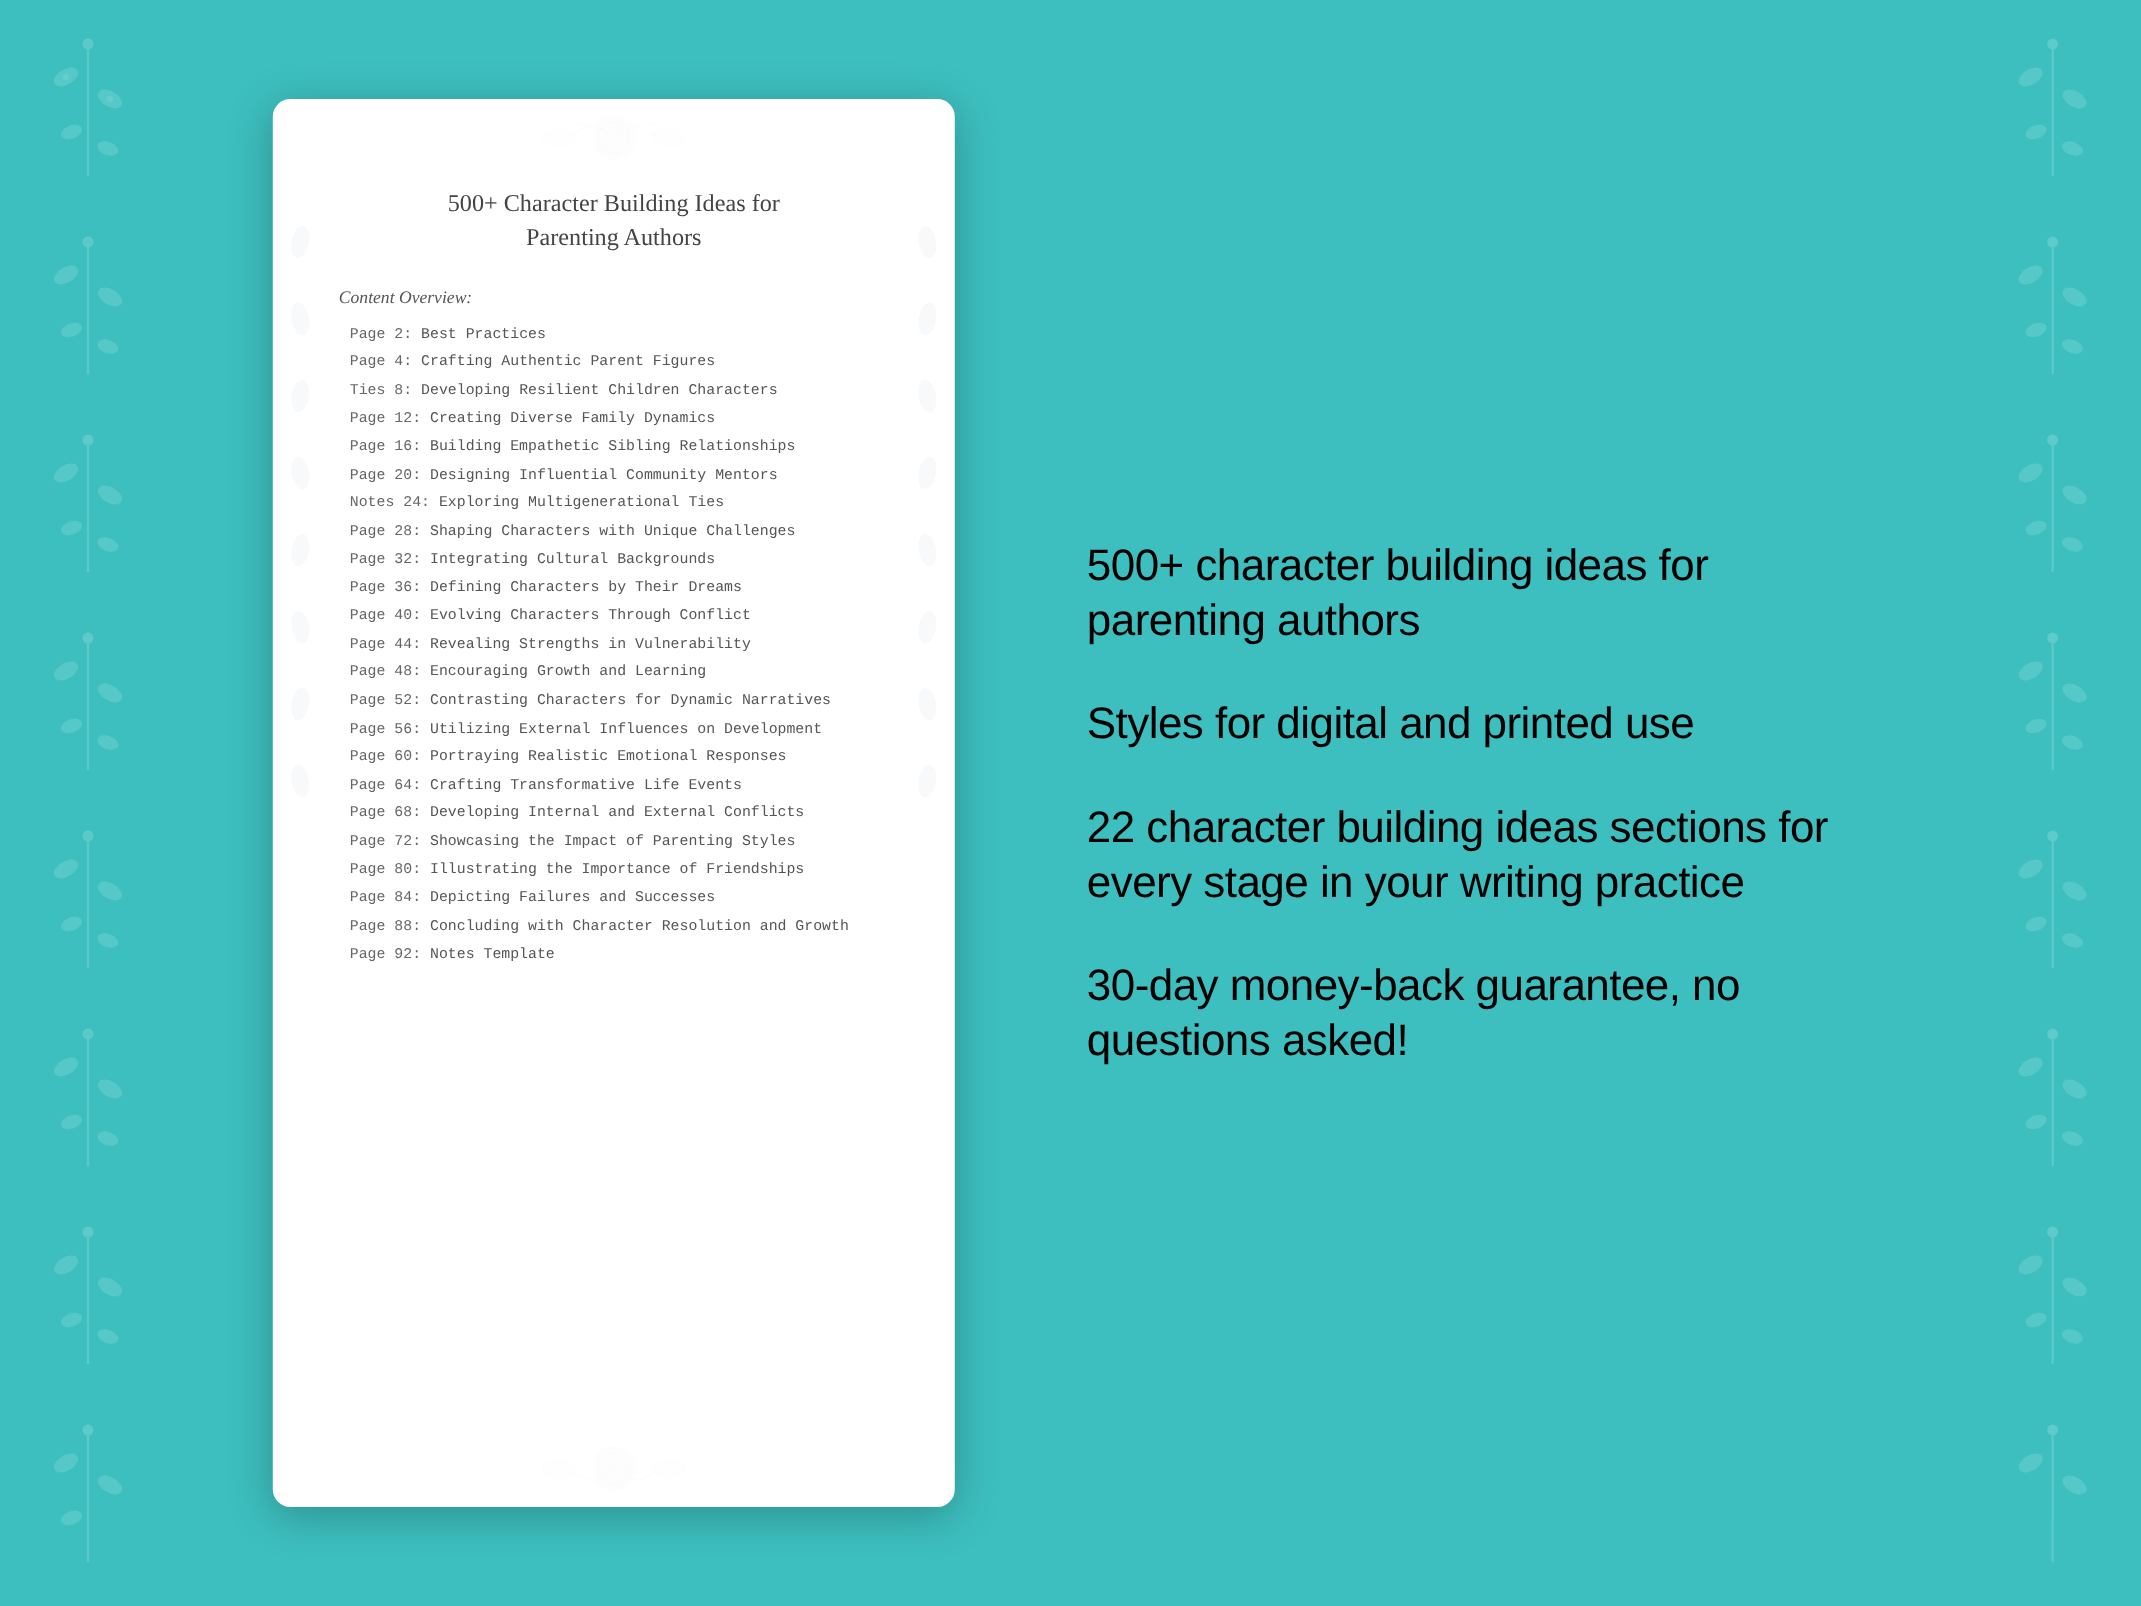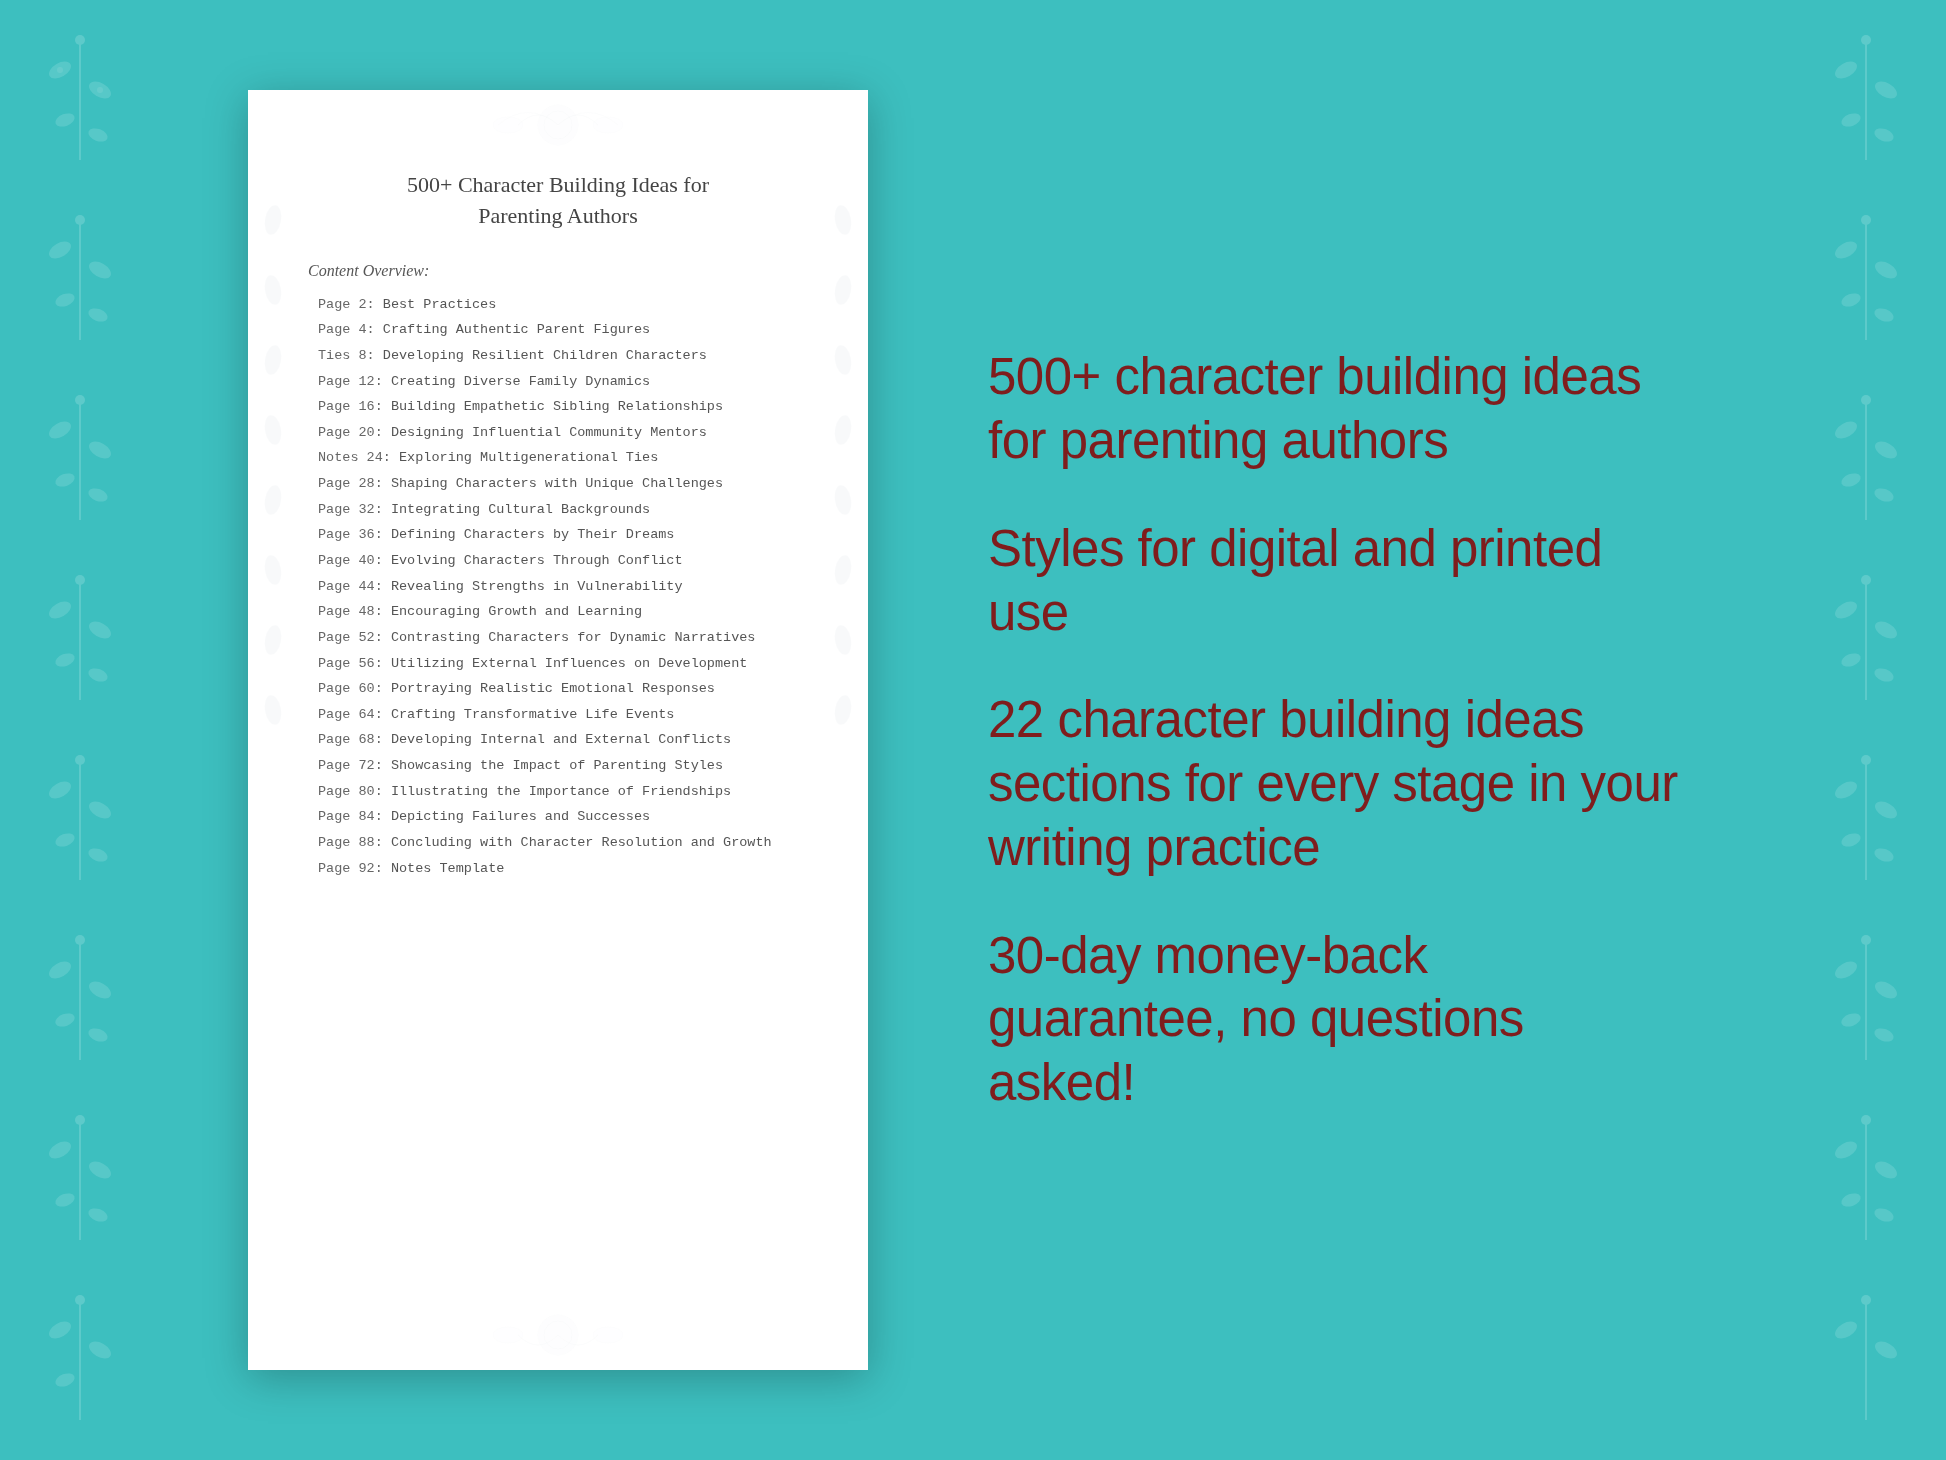--- a/index.html
+++ b/index.html
@@ -31,21 +31,21 @@
       width: 100%;
       height: 100%;
       padding: 60px 180px;
     }
 
     
     .document {
       background: white;
       width: 620px;
       min-height: 1280px;
-      border-radius: 0;
+      border-radius: 16px;
       box-shadow: 0 8px 40px rgba(0,0,0,0.25);
       padding: 50px 60px 50px 60px;
       flex-shrink: 0;
       position: relative;
       overflow: hidden;
     }
 
     .document-decoration-top {
       position: absolute;
       top: 0;
@@ -125,23 +125,23 @@
       flex: 1;
       padding: 20px 20px 20px 40px;
       display: flex;
       flex-direction: column;
       gap: 44px;
       max-width: 750px;
     }
 
     .feature-text {
       font-family: 'Arial', 'Helvetica', sans-serif;
-      font-size: 51px;
+      font-size: 40px;
       font-weight: 300;
-      color: #7f1d1d;
+      color: #000000;
       line-height: 1.25;
       letter-spacing: -0.5px;
     }
   </style>
 </head>
 <body>
 
 <div class="bg-decoration">
 
   <svg style="position:absolute;left:0;top:0;width:160px;height:100%;opacity:0.28;" viewBox="0 0 160 1460" preserveAspectRatio="xMidYMid slice">

